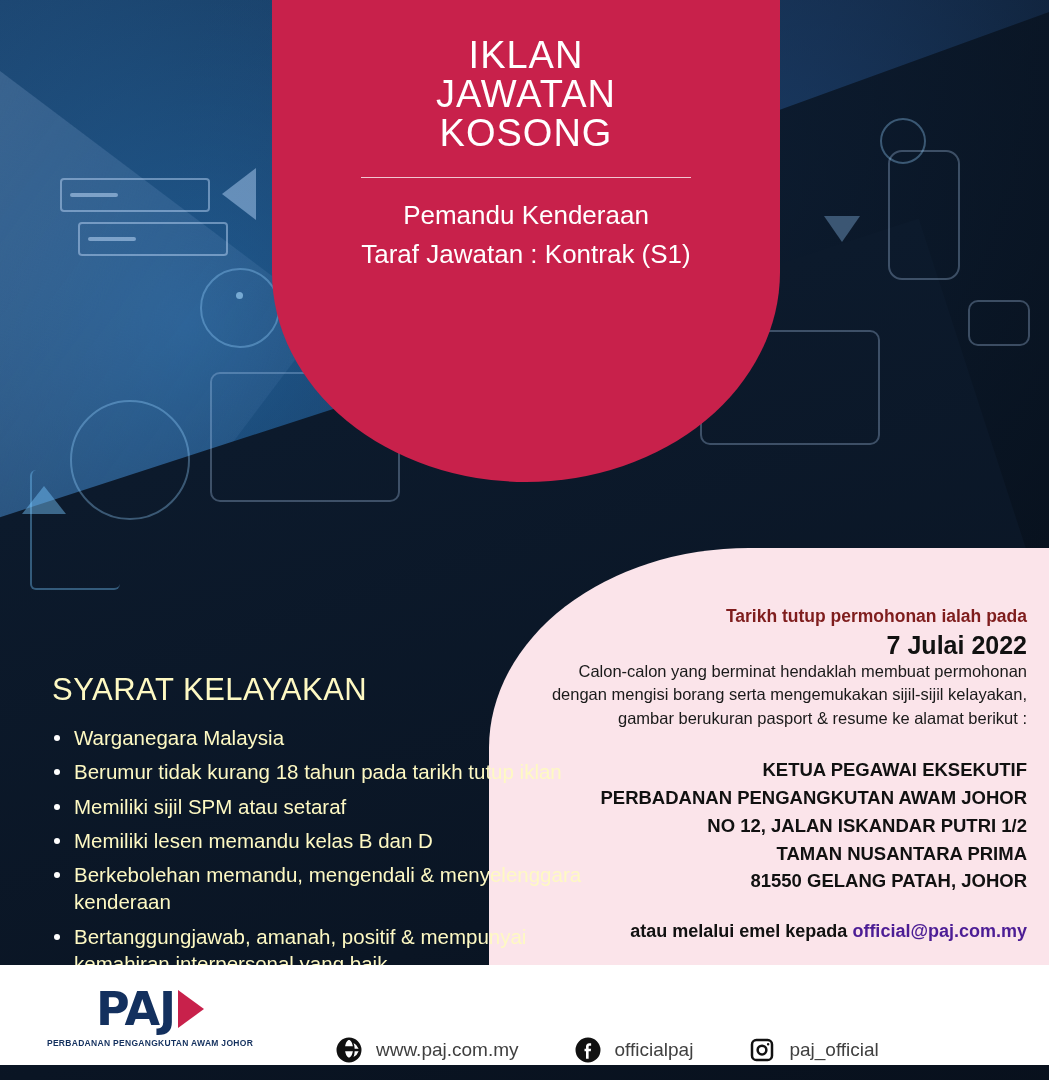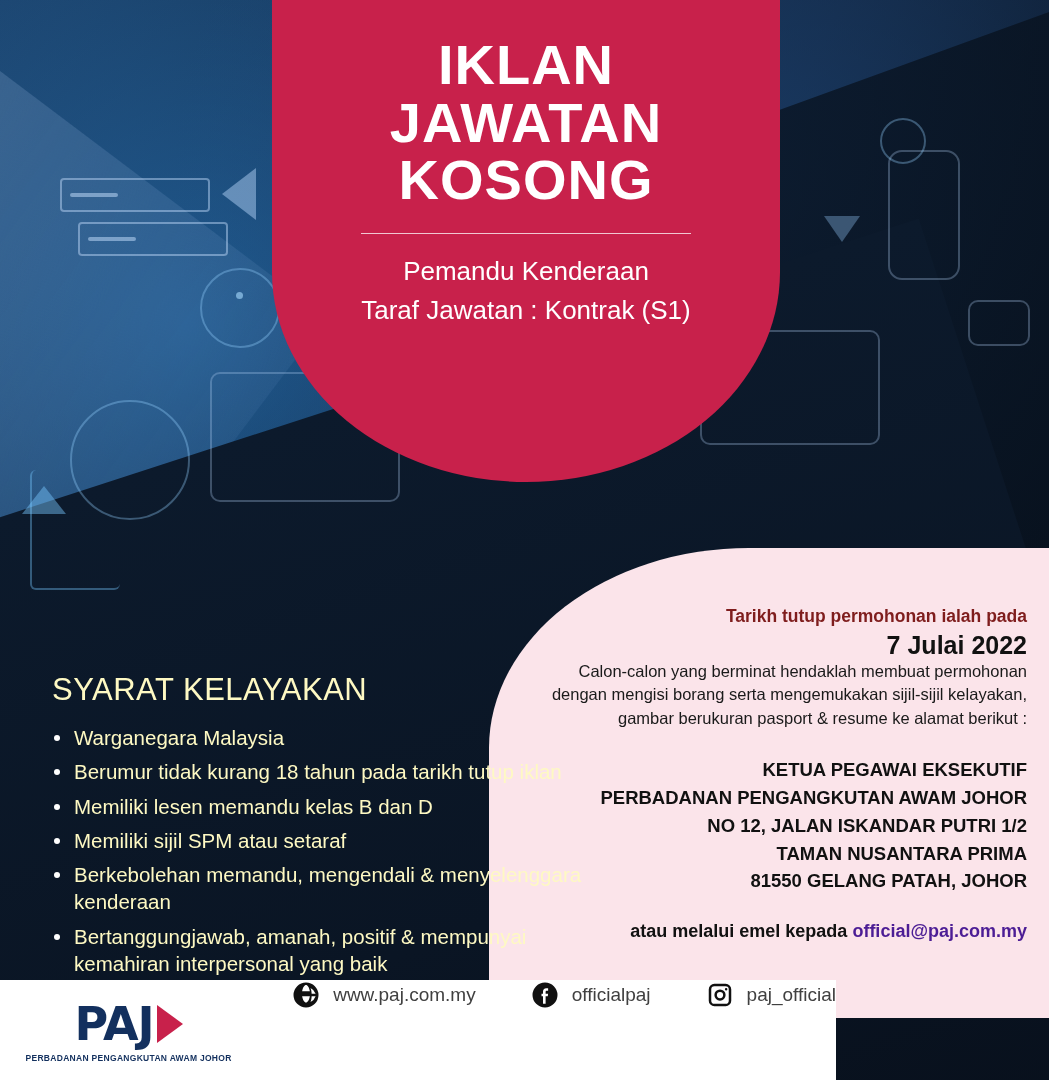--- a/index.html
+++ b/index.html
@@ -94,23 +94,23 @@
     left: 272px; top: -8px;
     width: 508px; height: 490px;
     background: #c8214b;
     border-radius: 0 0 254px 254px / 0 0 210px 210px;
     text-align: center;
     color: #fff;
     z-index: 5;
   }
   .shield-title {
     margin-top: 44px;
-    font-size: 56px;
+    font-size: 38px;
     line-height: 1.03;
-    font-weight: 700;
+    font-weight: 400;
     letter-spacing: 1px;
   }
   .shield-rule {
     width: 330px; height: 1px;
     background: rgba(255,255,255,0.75);
     margin: 24px auto 18px auto;
   }
   .shield-sub {
     font-size: 26px;
     font-weight: 300;
@@ -182,26 +182,26 @@
     position: absolute;
     left: 2px; top: 11px;
     width: 6px; height: 6px;
     background: #fff;
     border-radius: 50%;
   }
 
   
   .footer {
     position: absolute;
-    left: 0; bottom: 0;
-    width: 836px; height: 100px;
+    left: 0; bottom: 15px;
+    width: 1049px; height: 100px;
     background: #ffffff;
     z-index: 8;
     display: flex;
-    align-items: flex-start;
+    align-items: flex-end;
   }
   .logo-wrap {
     position: relative;
     width: 300px; height: 100px;
     display: flex; flex-direction: column;
     justify-content: center; align-items: center;
   }
   .logo-main {
     display: flex; align-items: center;
   }
@@ -289,22 +289,22 @@
       <span>atau melalui emel kepada</span>
       <span class="email-value">official@paj.com.my</span>
     </div>
   </div>
 
   <div class="req-block">
     <div class="req-title">SYARAT KELAYAKAN</div>
     <ul class="req-list">
       <li>Warganegara Malaysia</li>
       <li>Berumur tidak kurang 18 tahun pada tarikh tutup iklan</li>
+      <li>Memiliki sijil SPM atau setaraf</li>
       <li>Memiliki lesen memandu kelas B dan D</li>
-      <li>Memiliki sijil SPM atau setaraf</li>
       <li>Berkebolehan memandu, mengendali &amp; menyelenggara kenderaan</li>
       <li>Bertanggungjawab, amanah, positif &amp; mempunyai kemahiran interpersonal yang baik</li>
     </ul>
   </div>
 
   <div class="footer">
     <div class="logo-wrap">
       <div class="logo-main">
         <span class="logo-paj">PAJ</span>
         <span class="logo-arrow"></span>

